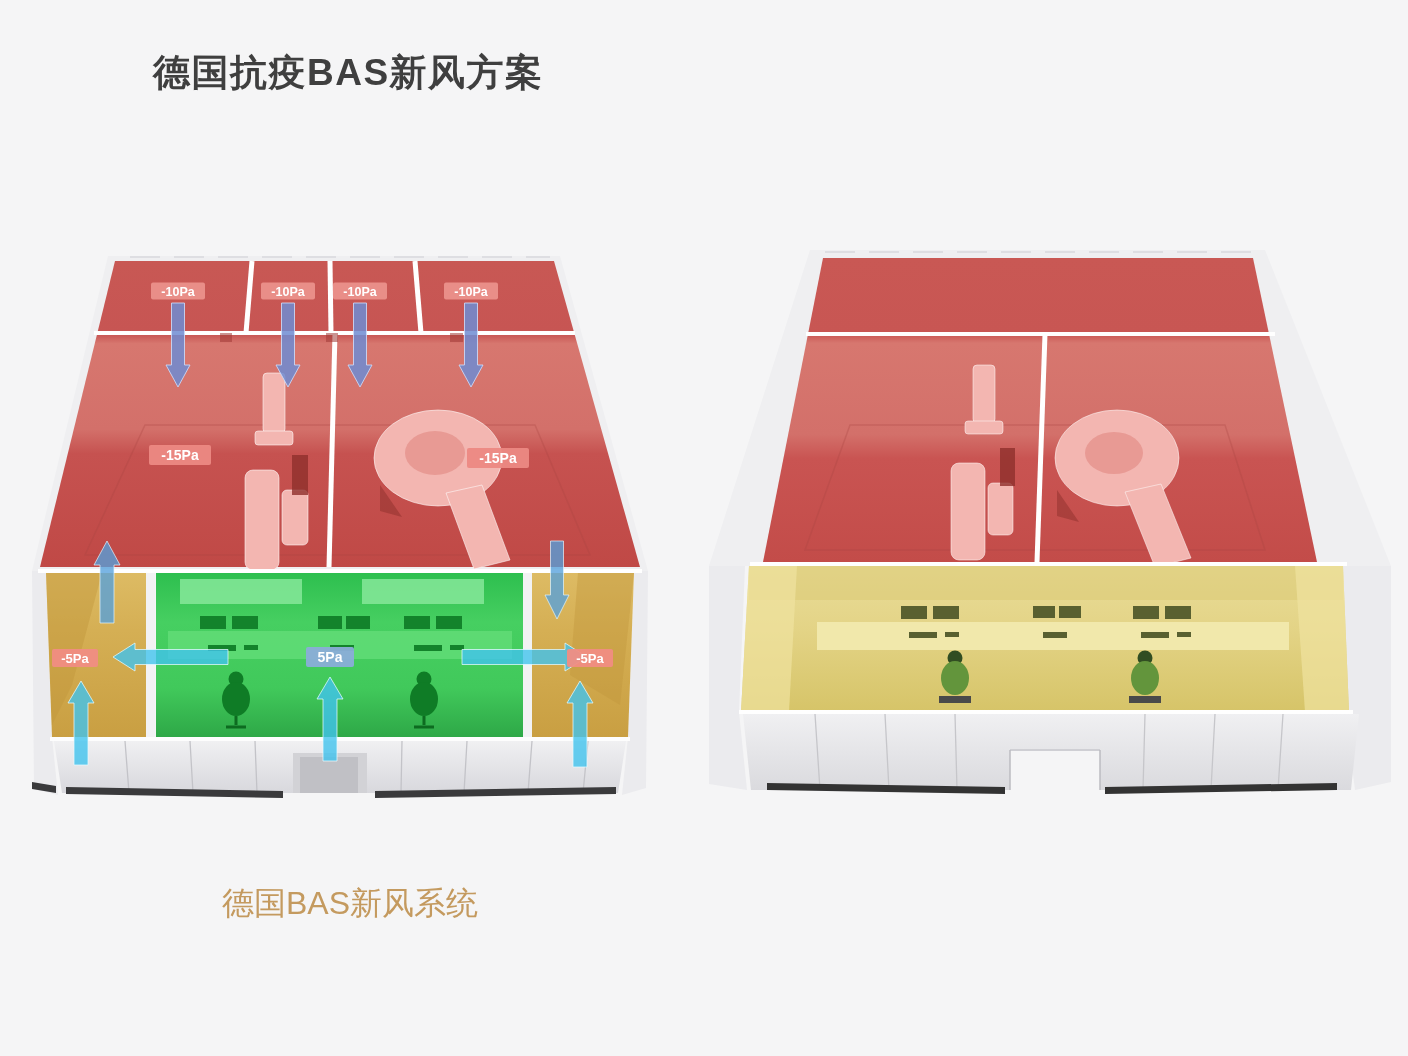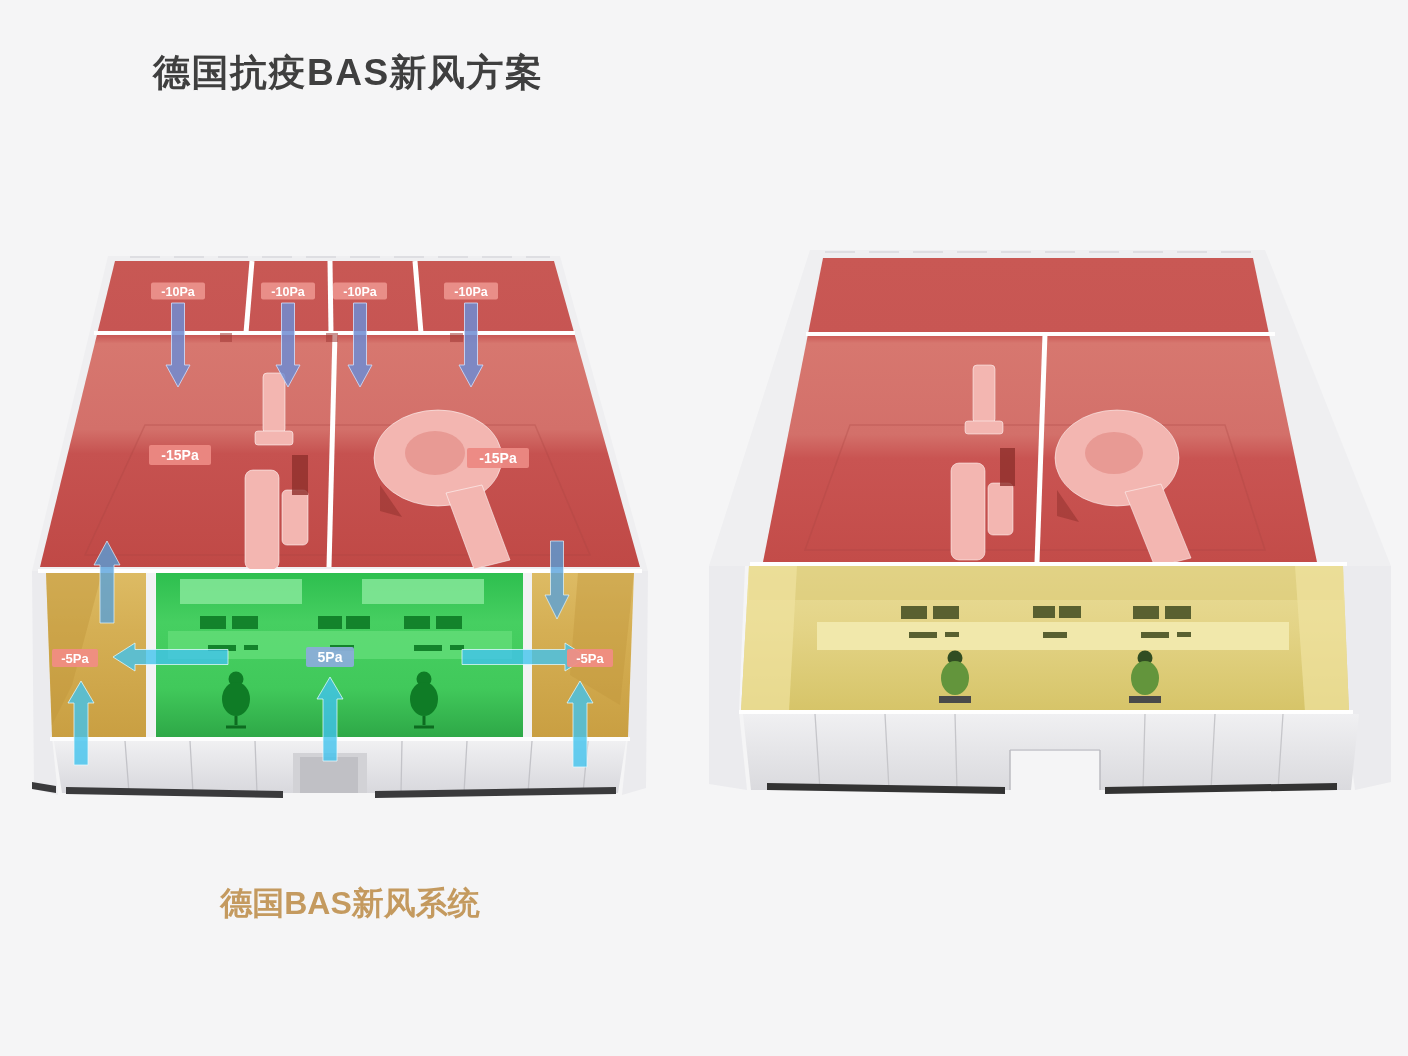--- a/index.html
+++ b/index.html
@@ -1,20 +1,20 @@
 <!DOCTYPE html>
 <html><head>
 <meta charset="utf-8">
 <style>
   html,body{margin:0;padding:0;background:#f5f5f6;}
   .canvas{position:relative;width:1408px;height:1056px;background:#f5f5f6;
           font-family:"Liberation Sans",sans-serif;overflow:hidden;}
   .title{position:absolute;left:153px;top:48px;font-size:37px;font-weight:bold;
          color:#3f3f3f;letter-spacing:1.5px;}
-  .caption{position:absolute;font-size:32px;font-weight:bold;text-align:center;}
+  .caption{position:absolute;font-size:32px;font-weight:normal;text-align:center;}
   .caption.bas{left:40px;top:882px;width:620px;color:#c49a5f;}
   .caption.trad{left:705px;top:884px;width:690px;color:#4e4e4e;}
   svg{position:absolute;}
   svg text{font-family:"Liberation Sans",sans-serif;font-weight:bold;fill:#ffffff;}
   .badge10{font-size:12.5px;}
   .badge15{font-size:14px;}
   .badge5{font-size:13px;}
   .badgeP{font-size:14px;}
 </style>
 </head>

